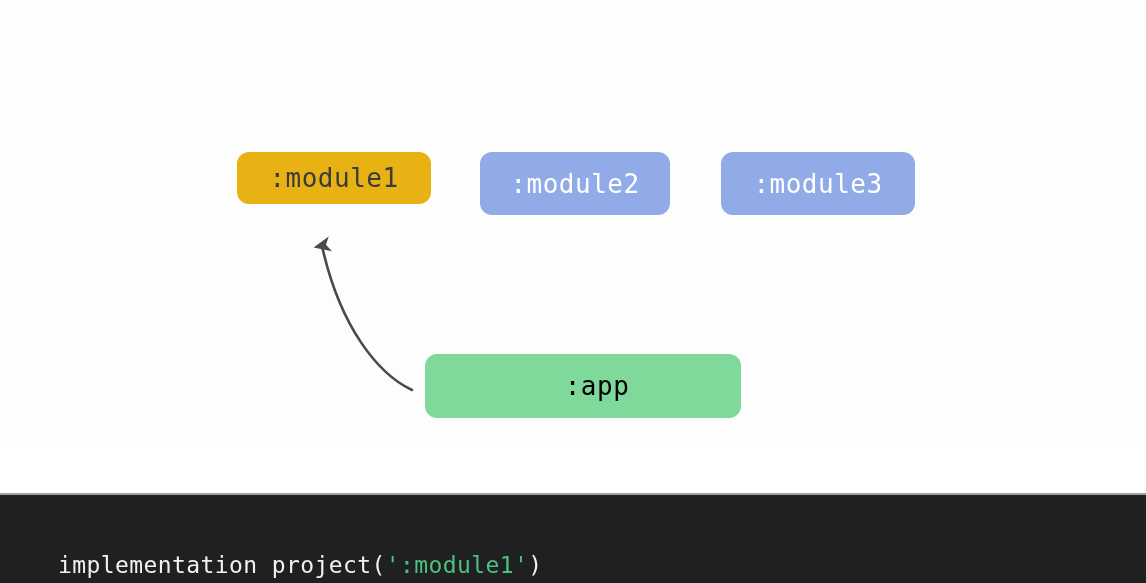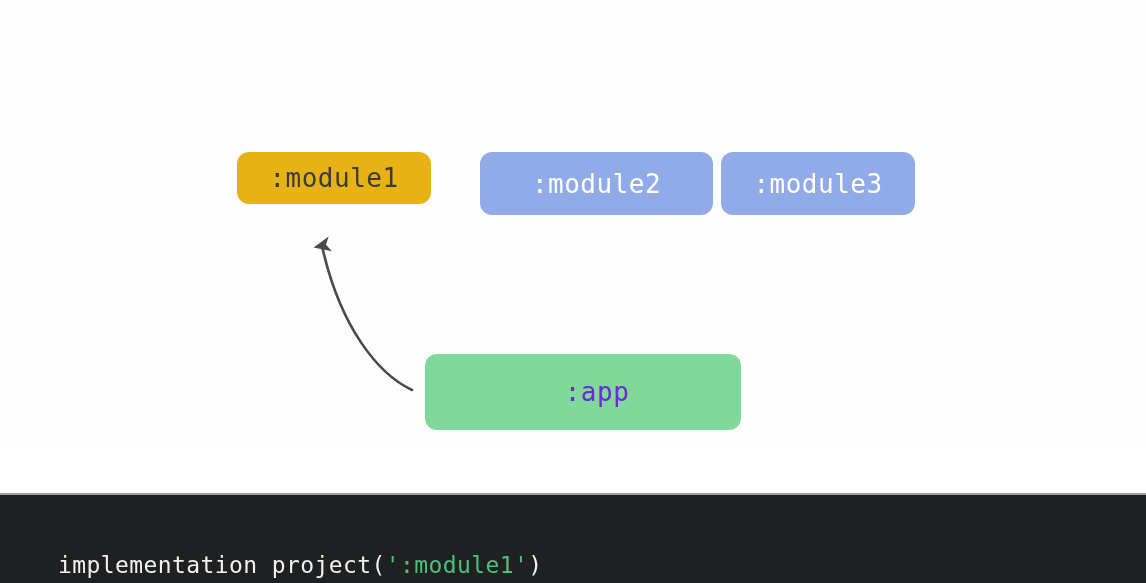--- a/index.html
+++ b/index.html
@@ -49,42 +49,42 @@
     top: 152px;
     width: 194px;
     height: 52px;
     background: #e8b114;
     color: #3b3b3b;
   }
 
   .node-module2 {
     left: 480px;
     top: 152px;
-    width: 233px;
+    width: 190px;
     height: 63px;
     background: #91abe8;
     color: #ffffff;
   }
 
   .node-module3 {
     left: 721px;
     top: 152px;
     width: 194px;
     height: 63px;
     background: #91abe8;
     color: #ffffff;
   }
 
   .node-app {
     left: 425px;
     top: 354px;
     width: 316px;
-    height: 76px;
+    height: 64px;
     background: #7ed99a;
-    color: #6d28d9;
+    color: #000000;
     justify-content: center;
     padding-left: 28px;
   }
 
   .arrow-layer {
     position: absolute;
     left: 0; top: 0;
     width: 1146px;
     height: 447px;
     pointer-events: none;

